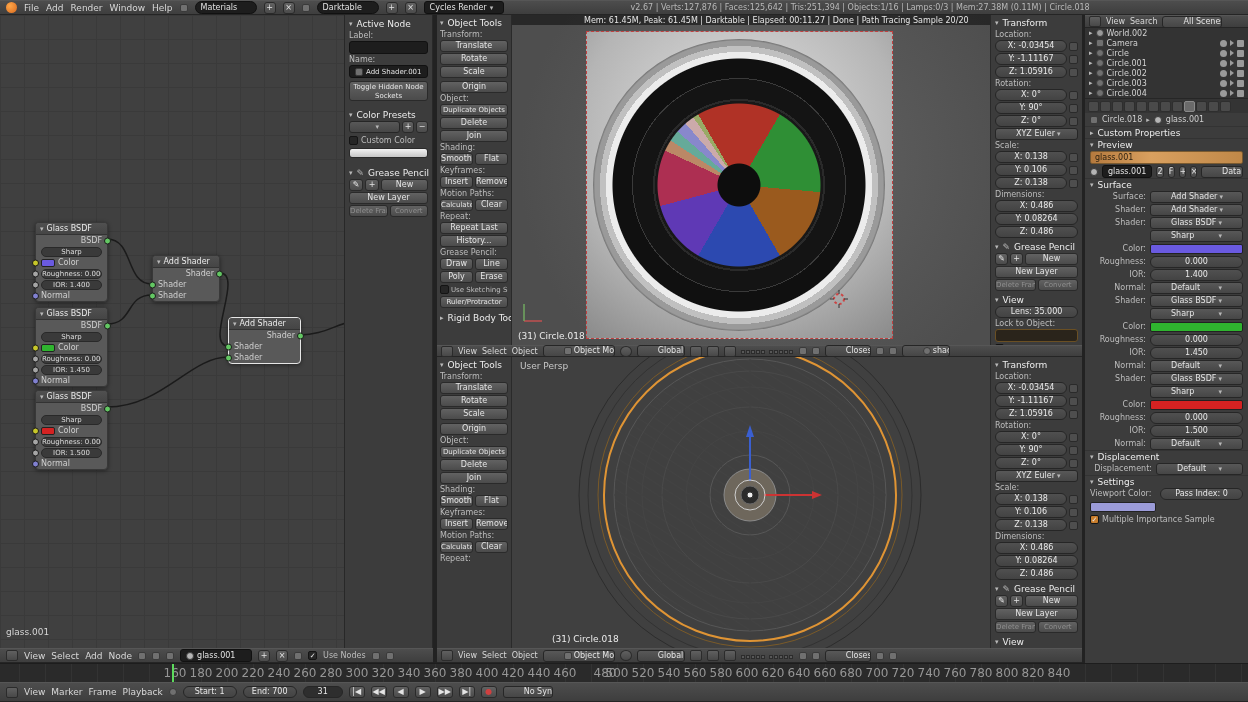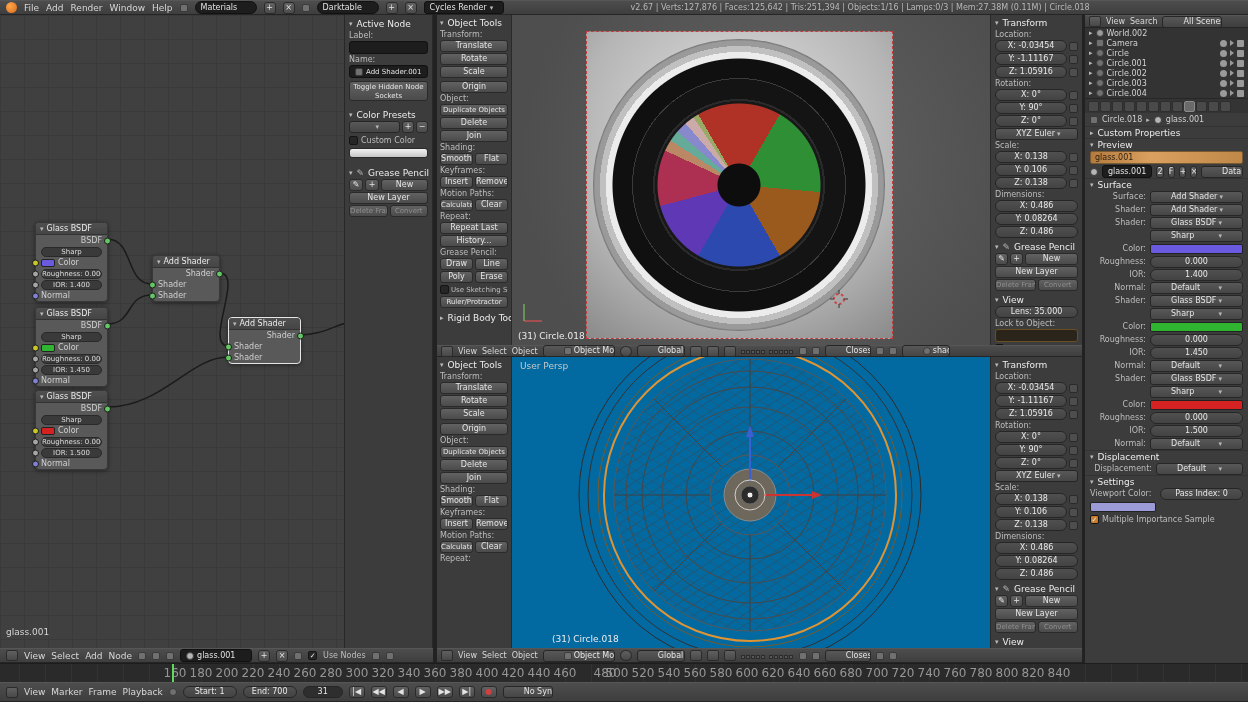--- a/index.html
+++ b/index.html
@@ -341,20 +341,23 @@
         <span class="lbl" style="font-size:7px">Use Sketching Sess.</span>
       </div>
     <div class="btn mb1" style="font-size:7px">Ruler/Protractor</div>
     <div class="phdr" style="margin-top:4px">
         <span class="tri">▸</span>
         <span>Rigid Body Tools</span>
       </div>
   </div>
 
   <div class="abs" style="left:512px;top:15px;width:478px;height:330px;background:radial-gradient(circle at 55% 45%,#646464,#4e4e4e 80%);overflow:hidden">
+    <div class="abs" style="left:0;top:0;width:478px;height:10px;background:rgba(18,18,18,.62)">
+      <span class="abs" style="left:72px;top:1px;color:#e6e6e6;font-size:8px;white-space:nowrap">Mem: 61.45M, Peak: 61.45M | Darktable | Elapsed: 00:11.27 | Done | Path Tracing Sample 20/20</span>
+    </div>
     <div class="abs" style="left:74px;top:16px;width:307px;height:308px;background:radial-gradient(circle at 50% 35%,#e6e6e6,#b5b5b5 65%,#8a8a8a);border:1px dashed #c04040">
       <div class="abs" style="left:6px;top:7px;width:292px;height:292px;border-radius:50%;background:
         radial-gradient(circle 146px at 50% 50%, #0d0d0d 0 21px, rgba(0,0,0,0) 22px 81px, #181818 82px 84px, #2a2a2a 84px 86px, #141414 86px 106px, #3a3a3a 106px 107px, #101010 107px 126px, #ececec 127px 133px, #c0c0c0 133px 139px, #9a9a9a 139px 144px, #707070 146px),
         conic-gradient(from 0deg, #b03226 0deg 30deg, #2f8f35 30deg 95deg, #9a5a1e 95deg 150deg, #2c49b0 150deg 210deg, #5f39b5 210deg 255deg, #ad2f52 255deg 295deg, #bb8866 295deg 303deg, #66aa99 303deg 311deg, #8888cc 311deg 319deg, #ccaaaa 319deg 326deg, #99aa66 326deg 330deg, #b03226 330deg 360deg)"></div>
     </div>
     <svg class="abs" style="left:318px;top:275px" width="18" height="18">
       <circle cx="9" cy="9" r="5" fill="none" stroke="#cc4444" stroke-width="2" stroke-dasharray="2.5 2.5"></circle>
       <path d="M9,0V4 M9,14V18 M0,9H4 M14,9H18" stroke="#333" stroke-width="1"></path>
     </svg>
     <svg class="abs" style="left:8px;bottom:18px" width="26" height="26">
@@ -503,21 +506,21 @@
         <span class="btn f1">Remove</span>
       </div>
     <div class="lbl">Motion Paths:</div>
     <div class="row g2 mb1">
         <span class="btn f1" style="font-size:7px">Calculate</span>
         <span class="btn f1">Clear</span>
       </div>
     <div class="lbl">Repeat:</div>
   </div>
 
-  <div class="abs" style="left:512px;top:357px;width:478px;height:291px;background:#0369a1;overflow:hidden">
+  <div class="abs" style="left:512px;top:357px;width:478px;height:291px;background:#404040;overflow:hidden">
     <svg class="abs" style="left:0;top:0" width="478" height="291">
       <defs>
         <clipPath id="wf">
             <circle cx="238" cy="138" r="136"></circle>
           </clipPath>
         <pattern id="h1" width="9" height="9" patternUnits="userSpaceOnUse" patternTransform="rotate(33)">
             <path d="M0 0H9" stroke="#474747" stroke-width="0.7"></path>
           </pattern>
         <pattern id="h2" width="9" height="9" patternUnits="userSpaceOnUse" patternTransform="rotate(-33)">
             <path d="M0 0H9" stroke="#3e3e3e" stroke-width="0.7"></path>

